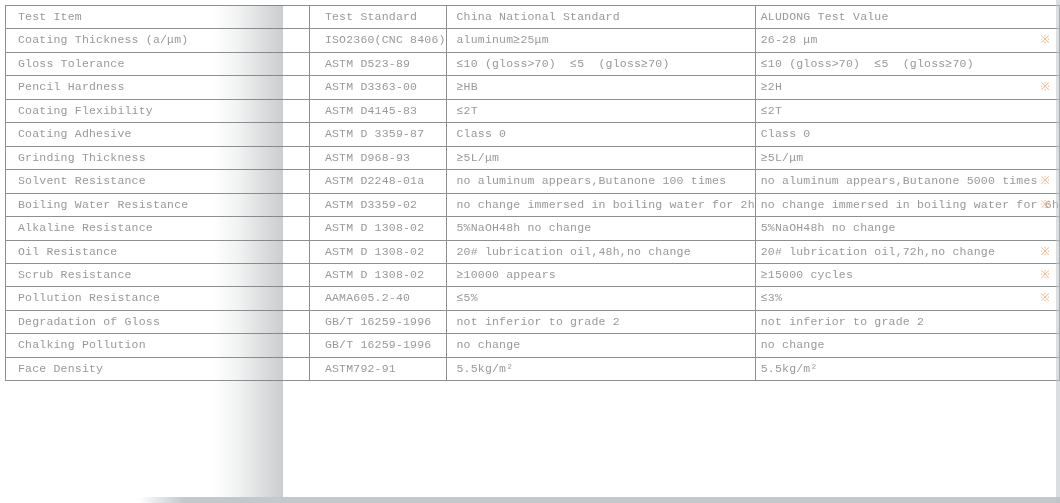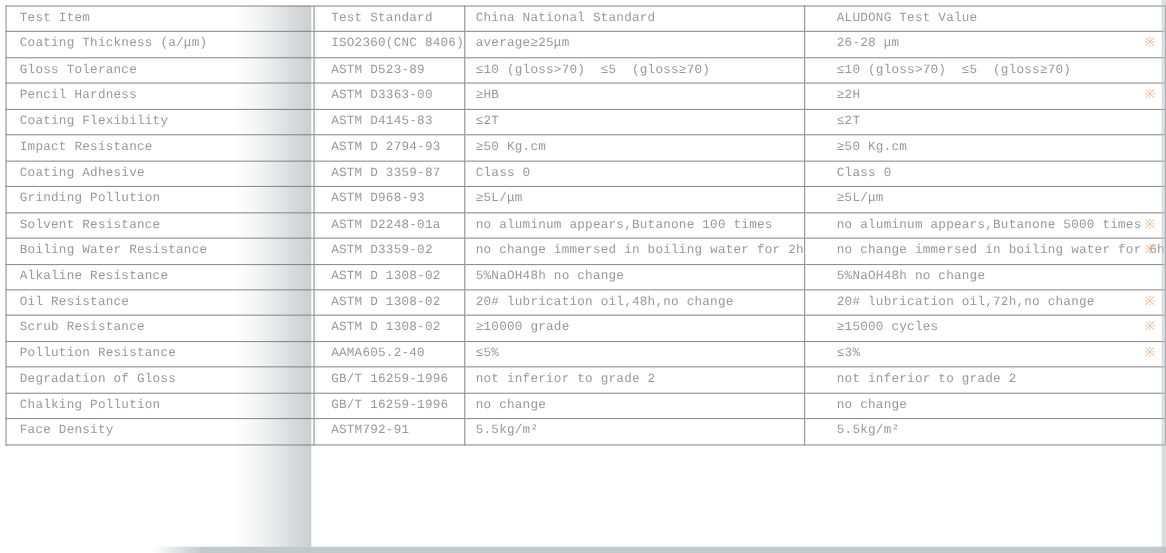--- a/index.html
+++ b/index.html
@@ -34,21 +34,21 @@
     padding: 0;
     height: 22.45px;
     line-height: 22.45px;
     white-space: pre;
     overflow: hidden;
   }
   .spec-table th { font-weight: 400; }
   .spec-table td:nth-child(1), .spec-table th:nth-child(1) { padding-left: 12px; }
   .spec-table td:nth-child(2), .spec-table th:nth-child(2) { padding-left: 15px; }
   .spec-table td:nth-child(3), .spec-table th:nth-child(3) { padding-left: 9px; }
-  .spec-table td:nth-child(4), .spec-table th:nth-child(4) { padding-left: 29px; position: relative; }
+  .spec-table td:nth-child(4), .spec-table th:nth-child(4) { padding-left: 5px; position: relative; }
   .flag {
     position: absolute;
     right: 9px;
     top: 0;
     color: var(--flag-color, #f0b181);
     font-size: 11px;
     line-height: 22.45px;
   }
   .fold-shadow {
     position: absolute;
@@ -99,21 +99,21 @@
       <th>Test Item</th>
       <th>Test Standard</th>
       <th>China National Standard</th>
       <th>ALUDONG Test Value</th>
     </tr>
   </thead>
   <tbody>
       <tr>
     <td>Coating Thickness (a/μm)</td>
     <td>ISO2360(CNC 8406)</td>
-    <td>average≥25μm</td>
+    <td>aluminum≥25μm</td>
     <td><span>26-28 μm</span><span class="flag">※</span></td>
   </tr>
       <tr>
     <td>Gloss Tolerance</td>
     <td>ASTM D523-89</td>
     <td>≤10 (gloss&gt;70)  ≤5  (gloss≥70)</td>
     <td><span>≤10 (gloss&gt;70)  ≤5  (gloss≥70)</span><span class="flag"></span></td>
   </tr>
       <tr>
     <td>Pencil Hardness</td>
@@ -121,33 +121,27 @@
     <td>≥HB</td>
     <td><span>≥2H</span><span class="flag">※</span></td>
   </tr>
       <tr>
     <td>Coating Flexibility</td>
     <td>ASTM D4145-83</td>
     <td>≤2T</td>
     <td><span>≤2T</span><span class="flag"></span></td>
   </tr>
       <tr>
-    <td>Impact Resistance</td>
-    <td>ASTM D 2794-93</td>
-    <td>≥50 Kg.cm</td>
-    <td><span>≥50 Kg.cm</span><span class="flag"></span></td>
-  </tr>
-      <tr>
     <td>Coating Adhesive</td>
     <td>ASTM D 3359-87</td>
     <td>Class 0</td>
     <td><span>Class 0</span><span class="flag"></span></td>
   </tr>
       <tr>
-    <td>Grinding Pollution</td>
+    <td>Grinding Thickness</td>
     <td>ASTM D968-93</td>
     <td>≥5L/μm</td>
     <td><span>≥5L/μm</span><span class="flag"></span></td>
   </tr>
       <tr>
     <td>Solvent Resistance</td>
     <td>ASTM D2248-01a</td>
     <td>no aluminum appears,Butanone 100 times</td>
     <td><span>no aluminum appears,Butanone 5000 times</span><span class="flag">※</span></td>
   </tr>
@@ -165,21 +159,21 @@
   </tr>
       <tr>
     <td>Oil Resistance</td>
     <td>ASTM D 1308-02</td>
     <td>20# lubrication oil,48h,no change</td>
     <td><span>20# lubrication oil,72h,no change</span><span class="flag">※</span></td>
   </tr>
       <tr>
     <td>Scrub Resistance</td>
     <td>ASTM D 1308-02</td>
-    <td>≥10000 grade</td>
+    <td>≥10000 appears</td>
     <td><span>≥15000 cycles</span><span class="flag">※</span></td>
   </tr>
       <tr>
     <td>Pollution Resistance</td>
     <td>AAMA605.2-40</td>
     <td>≤5%</td>
     <td><span>≤3%</span><span class="flag">※</span></td>
   </tr>
       <tr>
     <td>Degradation of Gloss</td>

